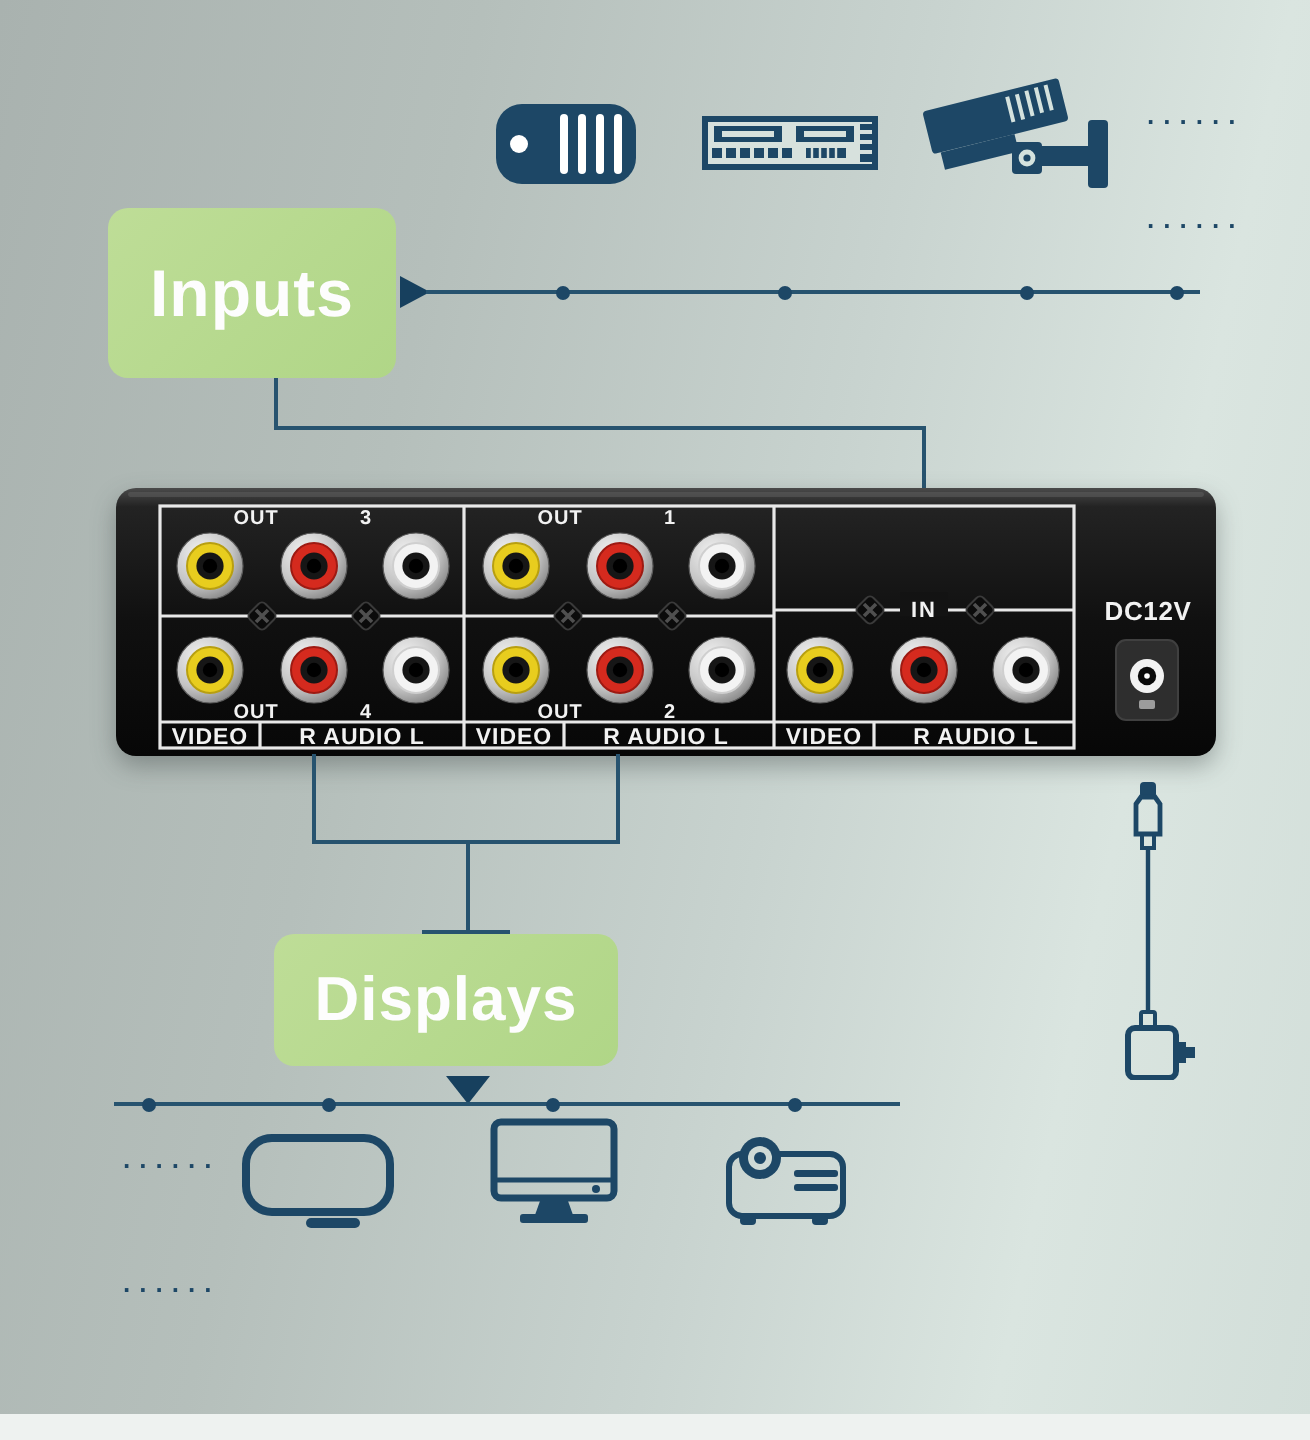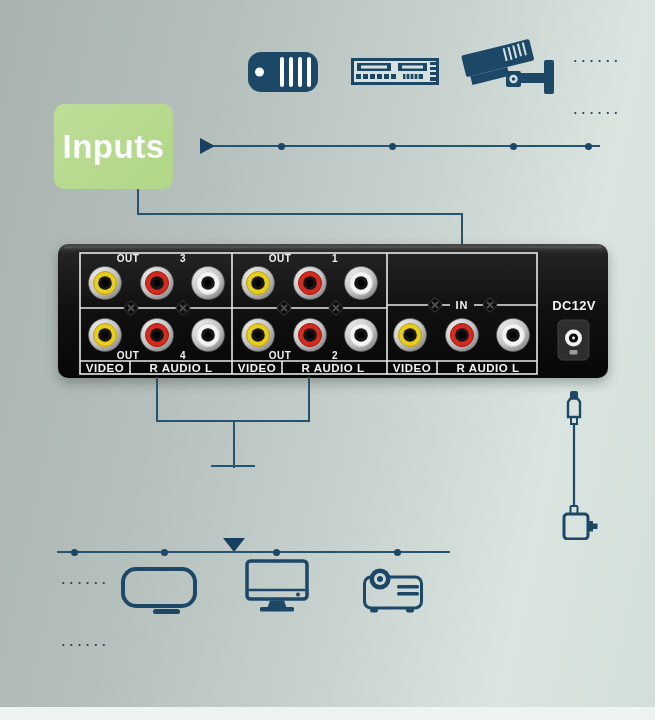--- a/index.html
+++ b/index.html
@@ -85,21 +85,21 @@
     <g transform="rotate(-14 40 22)" stroke="#d4e2de" stroke-width="2" fill="none">
       <path d="M48,13 V26 M53,13 V26 M58,12.5 V25.5 M63,12 V25 M68,12 V25"></path>
     </g>
     <circle cx="55.5" cy="42" r="4.2" fill="#d4e2de"></circle>
     <circle cx="55.5" cy="42" r="1.8" fill="#1d4766"></circle>
   </svg>
 
   <span class="dots" style="left:572px;top:52px;">......</span>
   <span class="dots" style="left:572px;top:104px;">......</span>
 
-  <div class="green-box" style="left:54px;top:104px;width:119px;height:85px;font-size:33px;">
+  <div class="green-box" style="left:54px;top:104px;width:144px;height:85px;font-size:33px;">
     <span>Inputs</span>
   </div>
 
   <div class="arrow-right" style="left:200px;top:138px;"></div>
   <div class="line" style="left:213px;top:145px;width:387px;height:2px;"></div>
   <div class="node" style="left:278px;top:142.5px;"></div>
   <div class="node" style="left:389px;top:142.5px;"></div>
   <div class="node" style="left:510px;top:142.5px;"></div>
   <div class="node" style="left:585px;top:142.5px;"></div>
 
@@ -208,20 +208,23 @@
       <rect x="511.5" y="106" width="8" height="4.5" rx="1" fill="#9c9c9c"></rect>
     </g>
   </svg>
 
   <div class="line" style="left:156px;top:377px;width:2px;height:45px;"></div>
   <div class="line" style="left:308px;top:377px;width:2px;height:45px;"></div>
   <div class="line" style="left:156px;top:420px;width:154px;height:2px;"></div>
   <div class="line" style="left:233px;top:420px;width:2px;height:48px;"></div>
   <div class="line" style="left:211px;top:465px;width:44px;height:2px;"></div>
 
+  <div class="green-box" style="left:137px;top:467px;width:172px;height:66px;font-size:31px;">
+    <span>Displays</span>
+  </div>
 
   <div class="tri-down" style="left:223px;top:538px;"></div>
   <div class="line" style="left:57px;top:551px;width:393px;height:2px;"></div>
   <div class="node" style="left:71px;top:548.5px;"></div>
   <div class="node" style="left:161px;top:548.5px;"></div>
   <div class="node" style="left:273px;top:548.5px;"></div>
   <div class="node" style="left:394px;top:548.5px;"></div>
 
   <span class="dots" style="left:60px;top:574px;">......</span>
   <span class="dots" style="left:60px;top:636px;">......</span>

